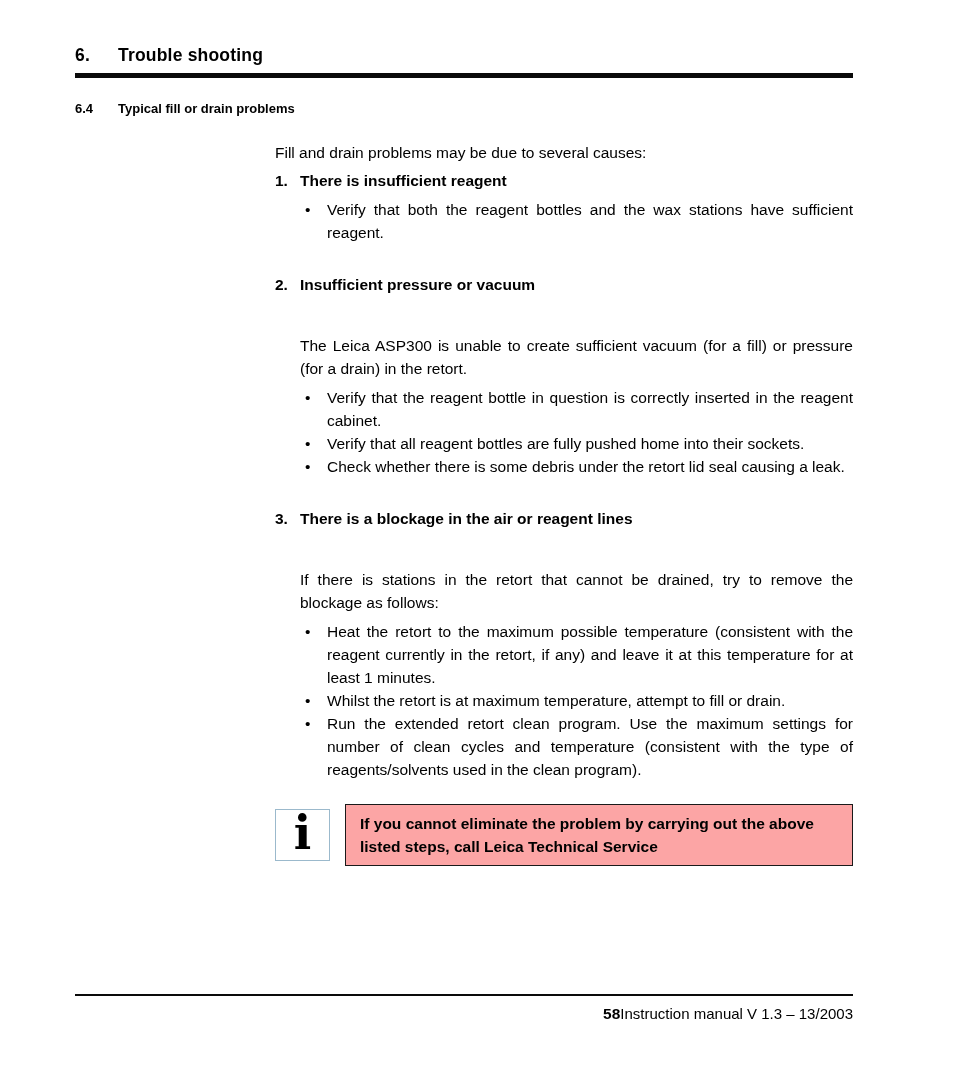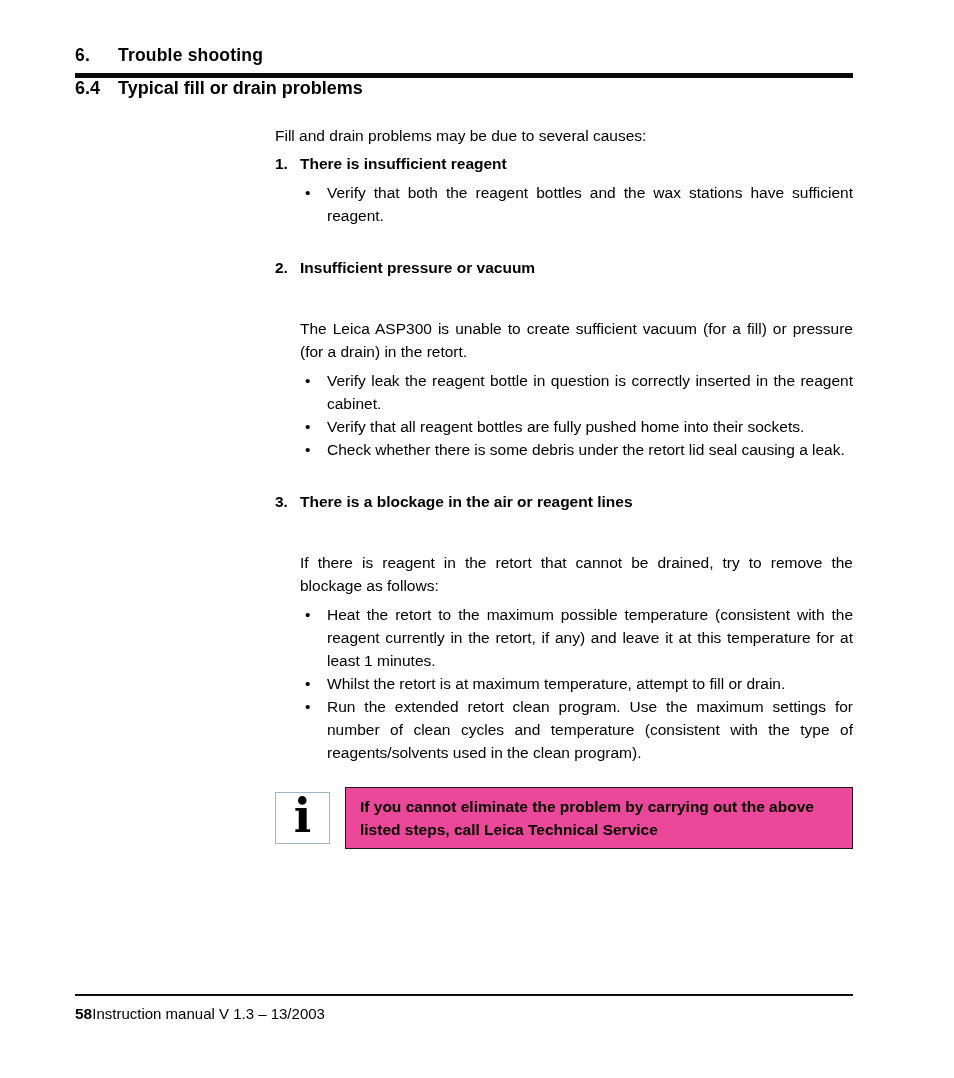--- a/index.html
+++ b/index.html
@@ -28,22 +28,23 @@
   .double-rule {
     margin-top: 7px;
     height: 3px;
     border-top: 3px solid #0a0a0a;
     border-bottom: 2px solid #0a0a0a;
   }
 
   
   .section-heading {
     display: flex;
-    font-weight: bold;
-    font-size: 18px;
+    margin-top: 23px;
+    font-weight: bold;
+    font-size: 13px;
   }
   .section-num { width: 43px; flex: 0 0 43px; }
 
   
   .content {
     margin-left: 200px;
     margin-top: 25px;
     font-size: 15.5px;
     line-height: 23px;
     width: 578px;
@@ -93,40 +94,40 @@
   }
   .info-icon-box .i-glyph {
     font-family: "DejaVu Serif", serif;
     font-weight: bold;
     font-size: 46px;
     line-height: 1;
     transform: translateY(-2px);
   }
   .info-text {
     flex: 1;
-    background: #ec4899;
+    background: #fca5a5;
     border: 1px solid #1a1a1a;
     min-height: 57px;
     padding: 7px 14px;
     font-weight: bold;
     font-size: 15.5px;
     line-height: 23px;
     display: flex;
     align-items: center;
   }
 
   
   .footer {
     position: absolute;
     left: 75px; right: 101px;
     top: 994px;
     border-top: 2px solid #0a0a0a;
     padding-top: 9px;
     display: flex;
-    justify-content: flex-start;
+    justify-content: flex-end;
     align-items: baseline;
   }
   .page-number { font-weight: bold; font-size: 15.5px; }
   .manual-info { font-size: 15px; }
 </style>
 </head>
 <body>
 
 <div class="page">
 
@@ -155,32 +156,32 @@
       </ul>
     </div>
 
     <div class="item">
       <div class="item-title">
         <span class="item-num">2.</span>
         <span>Insufficient pressure or vacuum</span>
       </div>
       <div class="item-body">The Leica ASP300 is unable to create sufficient vacuum (for a fill) or pressure (for a drain) in the retort.</div>
       <ul class="bullets">
-        <li>Verify leak the reagent bottle in question is correctly inserted in the reagent cabinet.</li>
+        <li>Verify that the reagent bottle in question is correctly inserted in the reagent cabinet.</li>
         <li>Verify that all reagent bottles are fully pushed home into their sockets.</li>
         <li>Check whether there is some debris under the retort lid seal causing a leak.</li>
       </ul>
     </div>
 
     <div class="item">
       <div class="item-title">
         <span class="item-num">3.</span>
         <span>There is a blockage in the air or reagent lines</span>
       </div>
-      <div class="item-body">If there is reagent in the retort that cannot be drained, try to remove the blockage as follows:</div>
+      <div class="item-body">If there is stations in the retort that cannot be drained, try to remove the blockage as follows:</div>
       <ul class="bullets">
         <li>Heat the retort to the maximum possible temperature (consistent with the reagent currently in the retort, if any) and leave it at this temperature for at least 1 minutes.</li>
         <li>Whilst the retort is at maximum temperature, attempt to fill or drain.</li>
         <li>
           <div>Run the extended retort clean program. Use the maximum settings for number of clean cycles and temperature (consistent with the type of reagents/solvents used in the clean program).</div>
         </li>
       </ul>
     </div>
 
     <div class="info-row">

